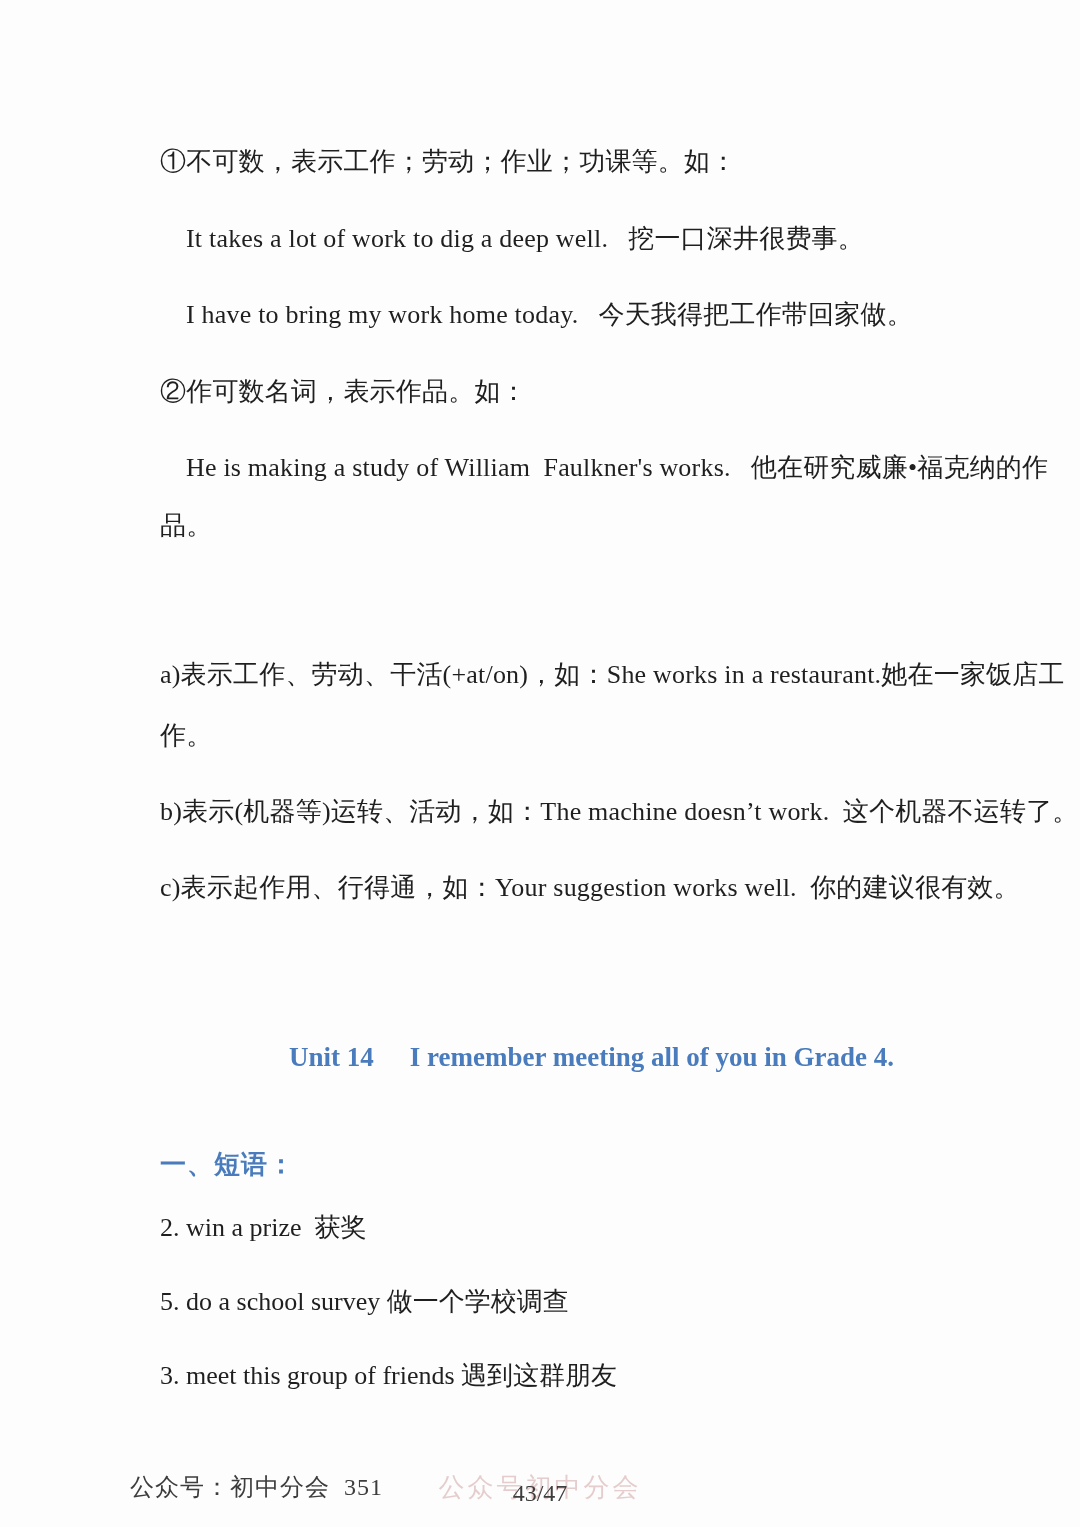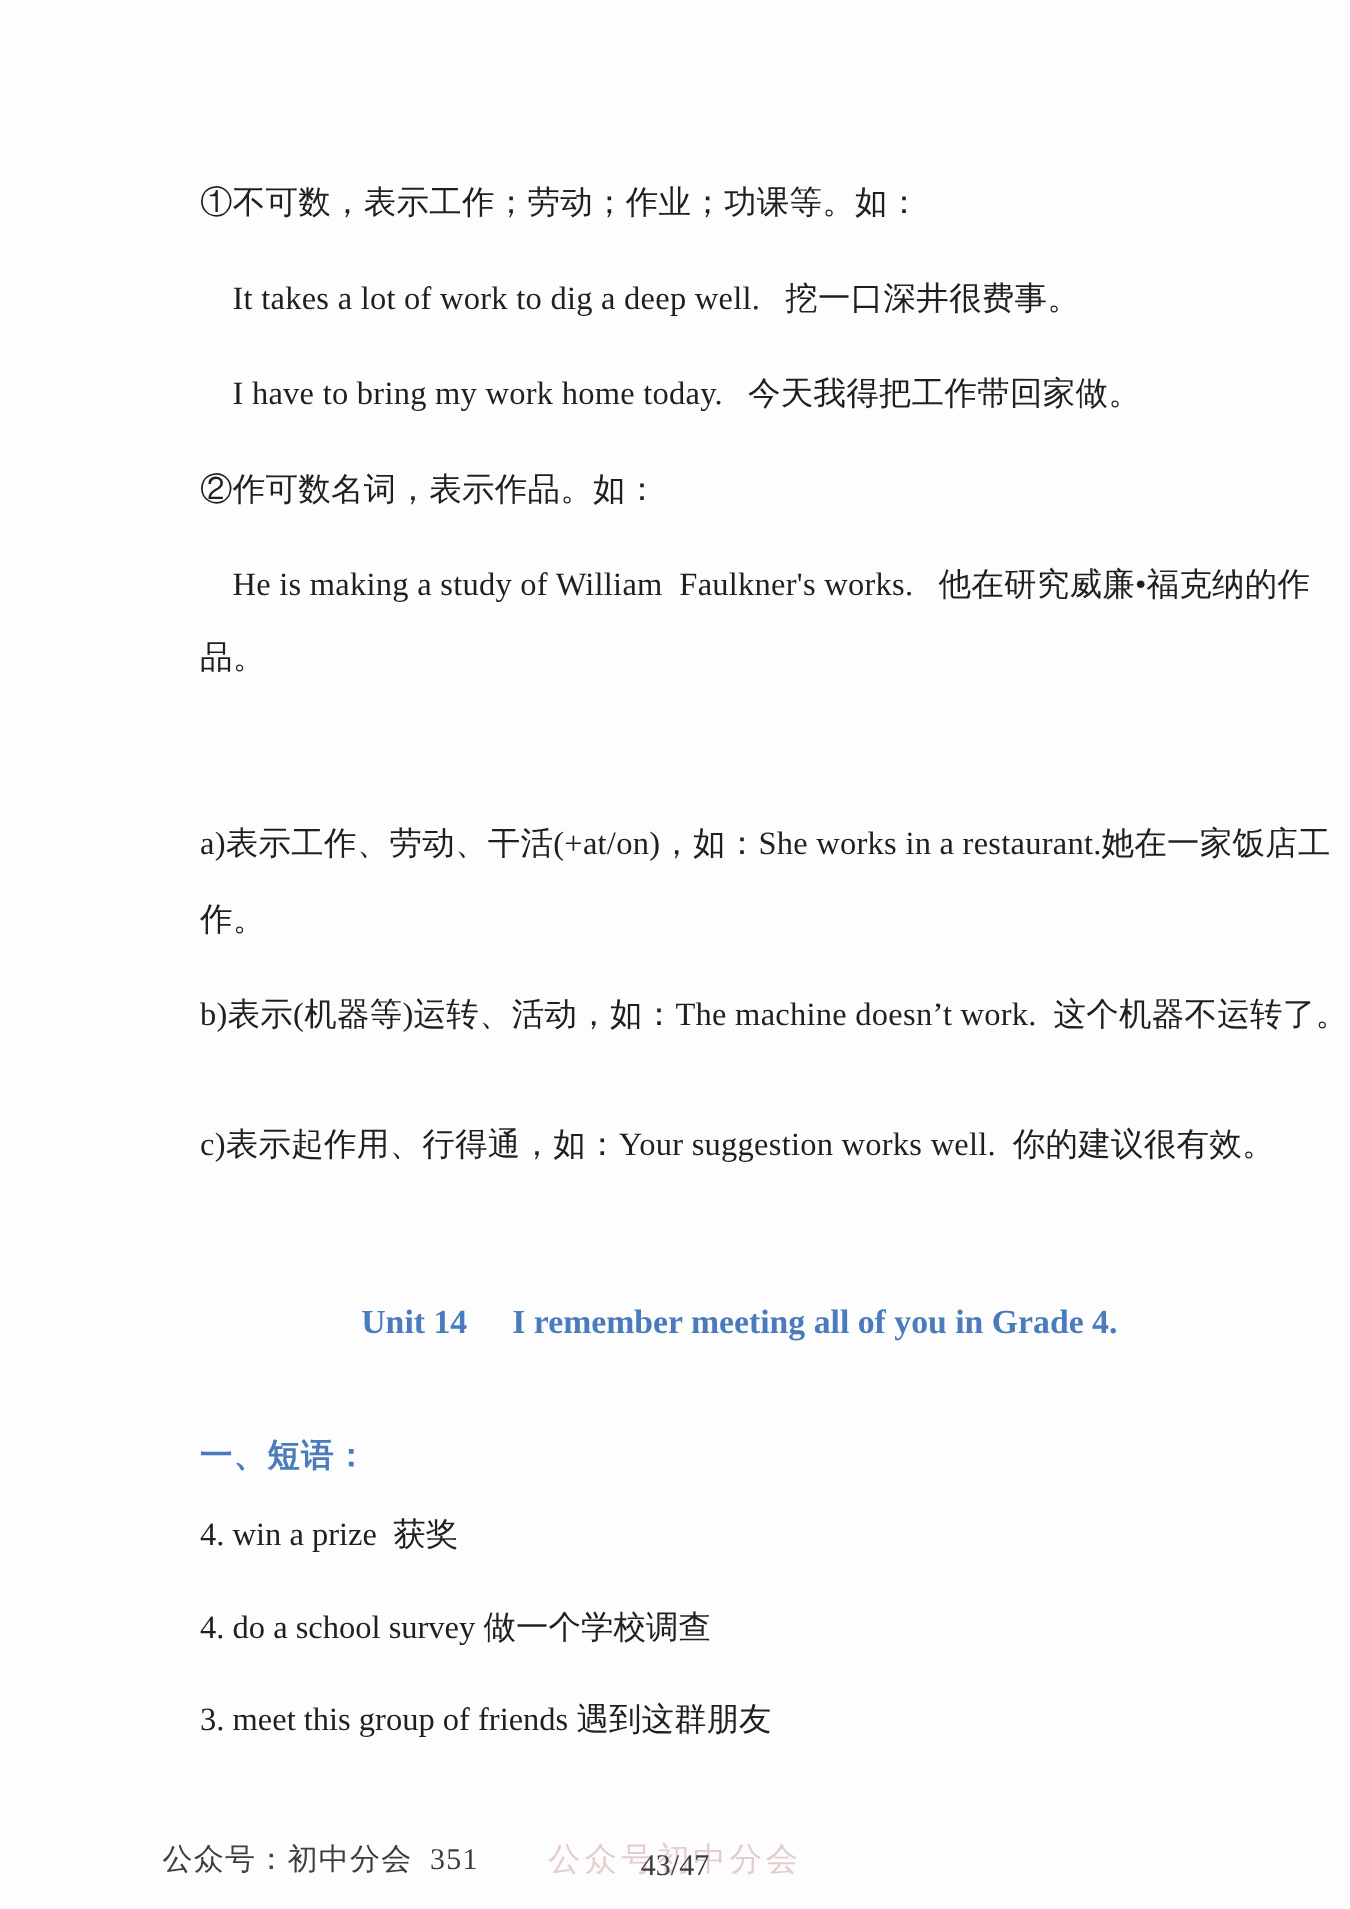--- a/index.html
+++ b/index.html
@@ -31,21 +31,21 @@
   .l0  { top: 145px; }
   .l1  { top: 222px; }
   .l2  { top: 298px; }
   .l3  { top: 375px; }
   .l4  { top: 451px; }
   .l5  { top: 509px; }
   .l6  { top: 585px; }
   .l7  { top: 658px; }
   .l8  { top: 719px; }
   .l9  { top: 795px; }
-  .l10 { top: 871px; margin-top: 28px; }
+  .l10 { top: 871px; }
 
   .unit-heading {
     position: absolute;
     top: 1011px;
     left: 262px;
     font-size: 27px;
     font-weight: bold;
     color: var(--accent-blue, #4a7cbd);
     white-space: pre;
   }
@@ -126,22 +126,22 @@
   <div class="ln l8">作。</div>
   <div class="ln l9">b)表示(机器等)运转、活动，如：The machine doesn’t work.  这个机器不运转了。</div>
   <div class="ln l10">c)表示起作用、行得通，如：Your suggestion works well.  你的建议很有效。</div>
 
   <div class="unit-heading">
     <span class="unit-label">Unit 14</span><span class="unit-title">I remember meeting all of you in Grade 4.</span>
   </div>
 
   <div class="section-heading">一、短语：</div>
 
-  <div class="phrase p0">4. win a prize  获奖</div>
-  <div class="phrase p1">4. do a school survey 做一个学校调查</div>
+  <div class="phrase p0">2. win a prize  获奖</div>
+  <div class="phrase p1">5. do a school survey 做一个学校调查</div>
   <div class="phrase p2">3. meet this group of friends 遇到这群朋友</div>
 
   <div class="footer-left">公众号：初中分会  351</div>
   <div class="footer-center">
     <span class="watermark">公众号初中分会</span>
     <span class="page-number">43/47</span>
   </div>
 
 </div>
 

